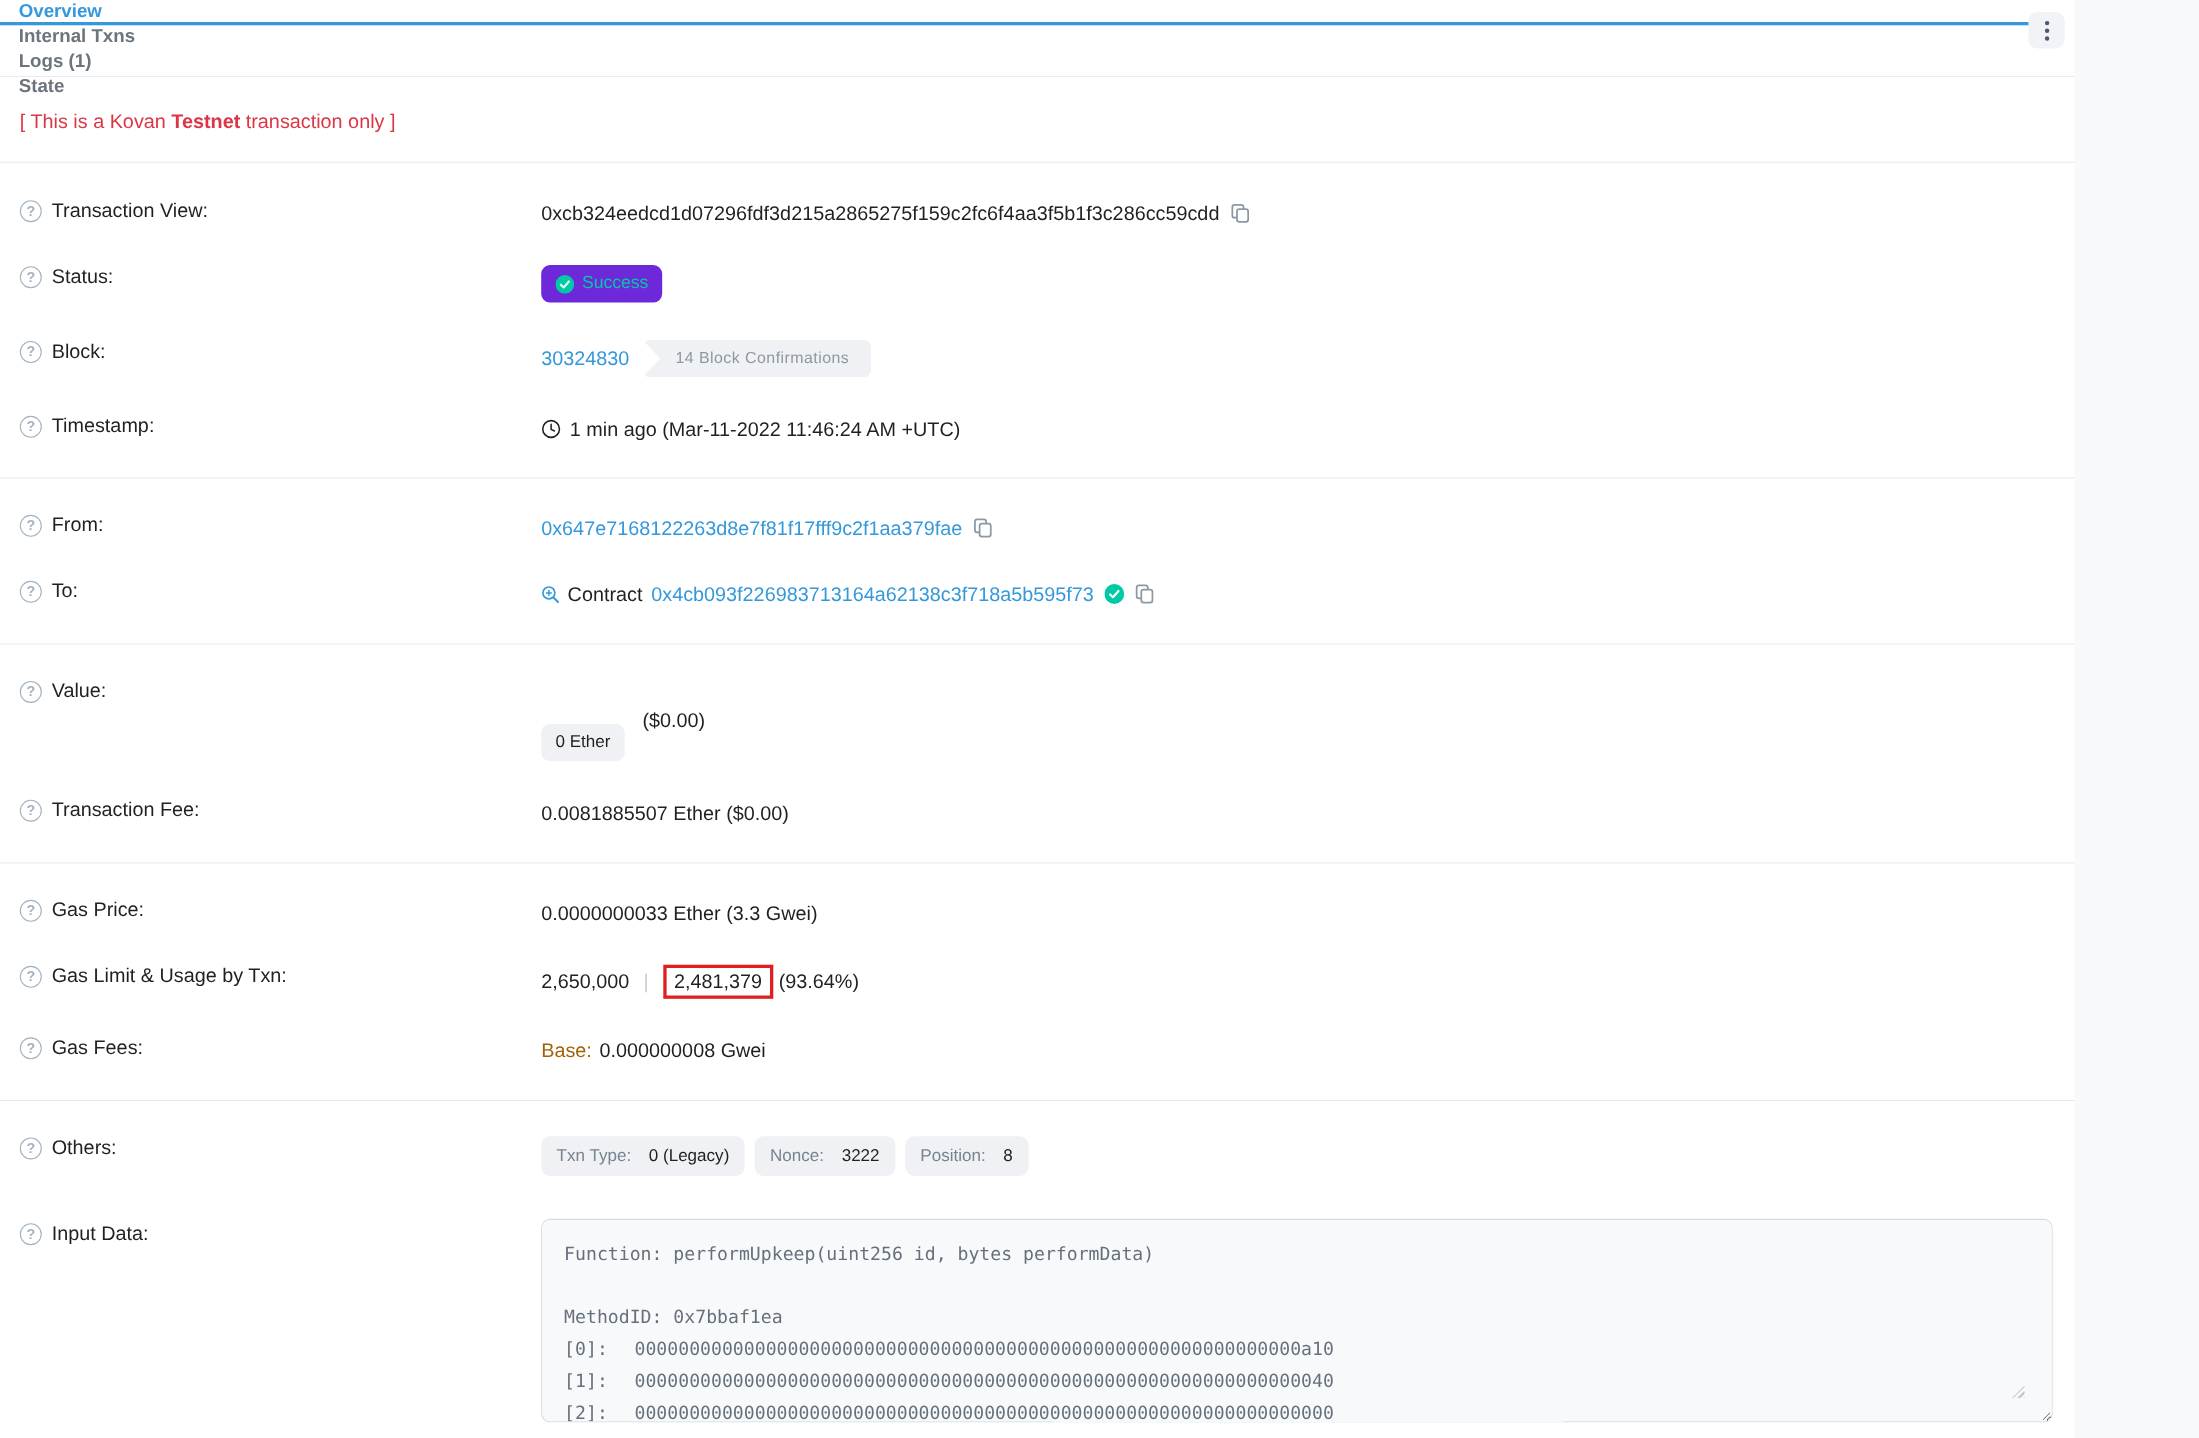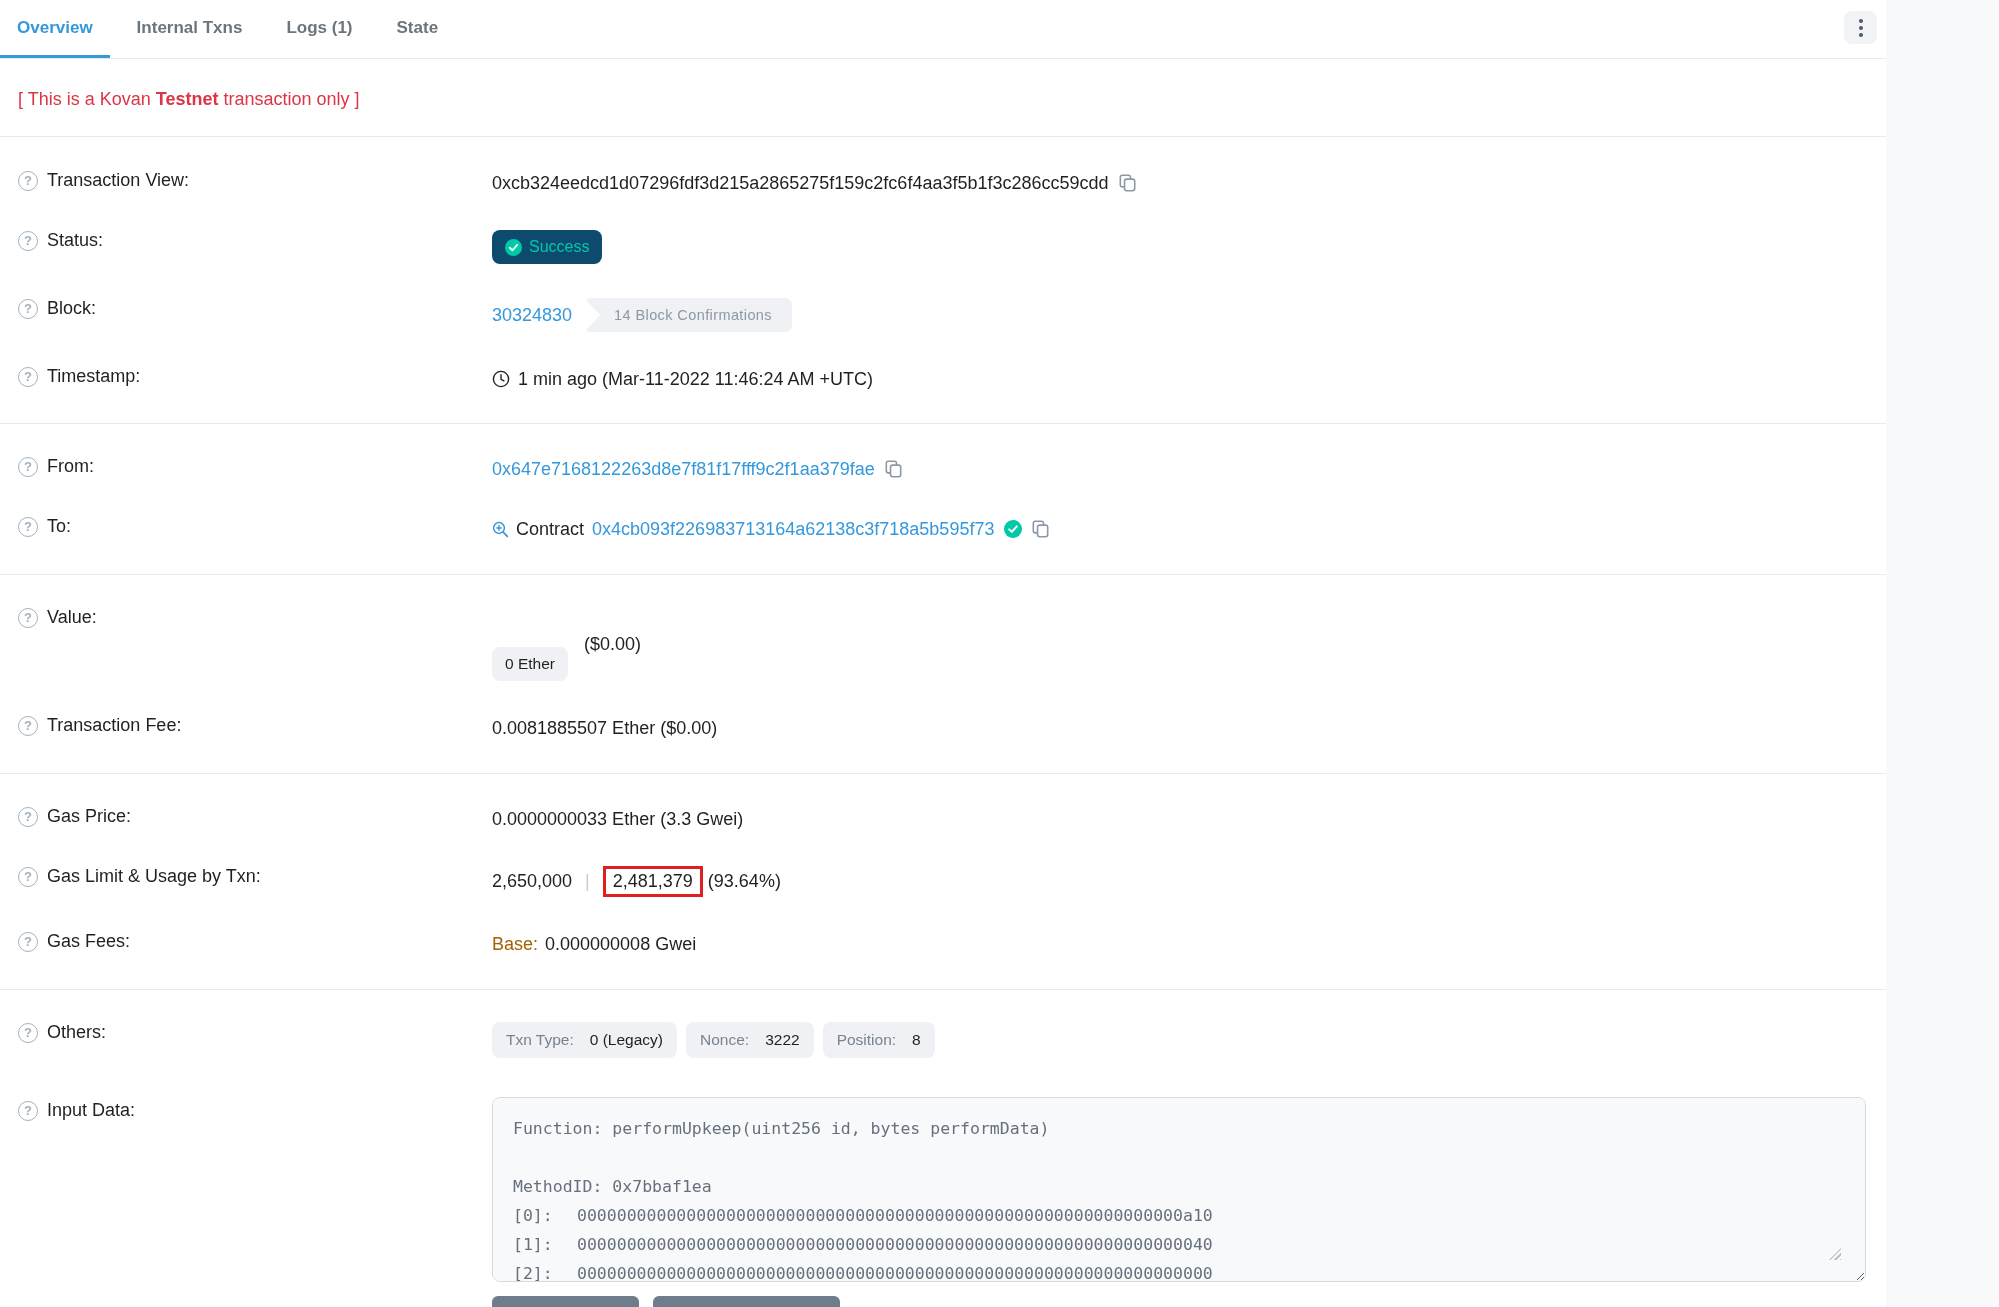--- a/index.html
+++ b/index.html
@@ -11,23 +11,24 @@
     overflow: hidden;
   }
   .card {
     position: absolute; left:0; top:0;
     width: 1886px; min-height: 1307px;
     background: #ffffff;
   }
   
   .tabbar {
     display:flex; align-items:stretch;
-    height:59px;
+    height:70px;
     border-bottom:1px solid #e7eaf3;
     position:relative;
+    flex-direction:column;
   }
   .tab {
     display:flex; align-items:center;
     padding:0 17px;
     margin-right:10px;
     font-size:17px; font-weight:700; color:#6c757d;
     cursor:pointer;
     border-bottom:3px solid transparent;
   }
   .tab.active { color:#3498db; border-bottom-color:#3498db; }
@@ -68,21 +69,21 @@
   .row-value {
     flex:1; padding-right:20px;
     display:flex; align-items:center; flex-wrap:wrap;
     font-size:18px; color:#1e2022; min-height:26px;
   }
   .link { color:#3498db; text-decoration:none; cursor:pointer; }
   .icon-gap { margin-left:10px; display:inline-flex; cursor:pointer; }
   
   .badge-success {
     display:inline-flex; align-items:center; gap:7px;
-    background:#0c4a6e; color:#00c9a7;
+    background:#6d28d9; color:#00c9a7;
     font-size:16px; padding:8px 13px; border-radius:8px;
   }
   
   .badge-confirm {
     display:inline-flex; align-items:center;
     margin-left:12px;
     background:#f0f1f4; color:#8c98a4;
     font-size:14.5px; letter-spacing:0.4px;
     padding:9px 20px 9px 30px; border-radius:7px;
     clip-path: polygon(0 0, 100% 0, 100% 100%, 0 100%, 16px 50%);

